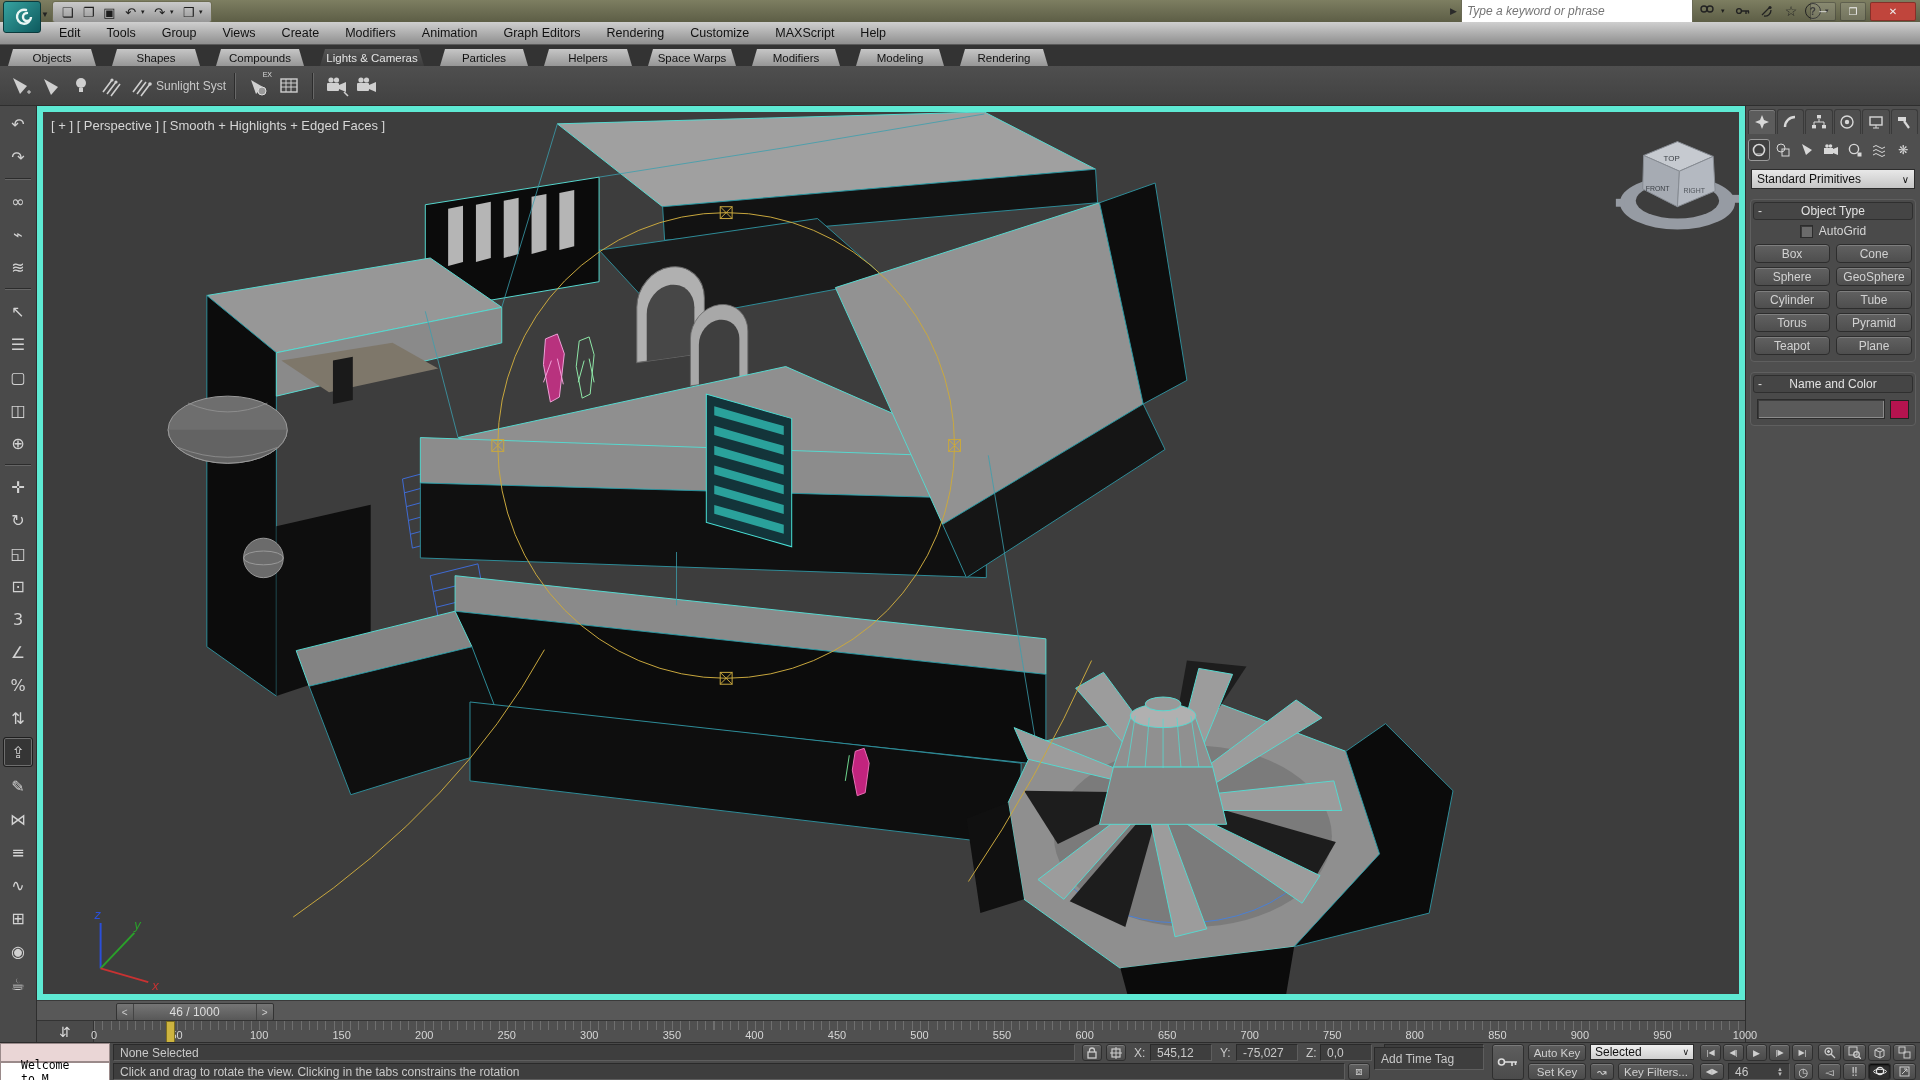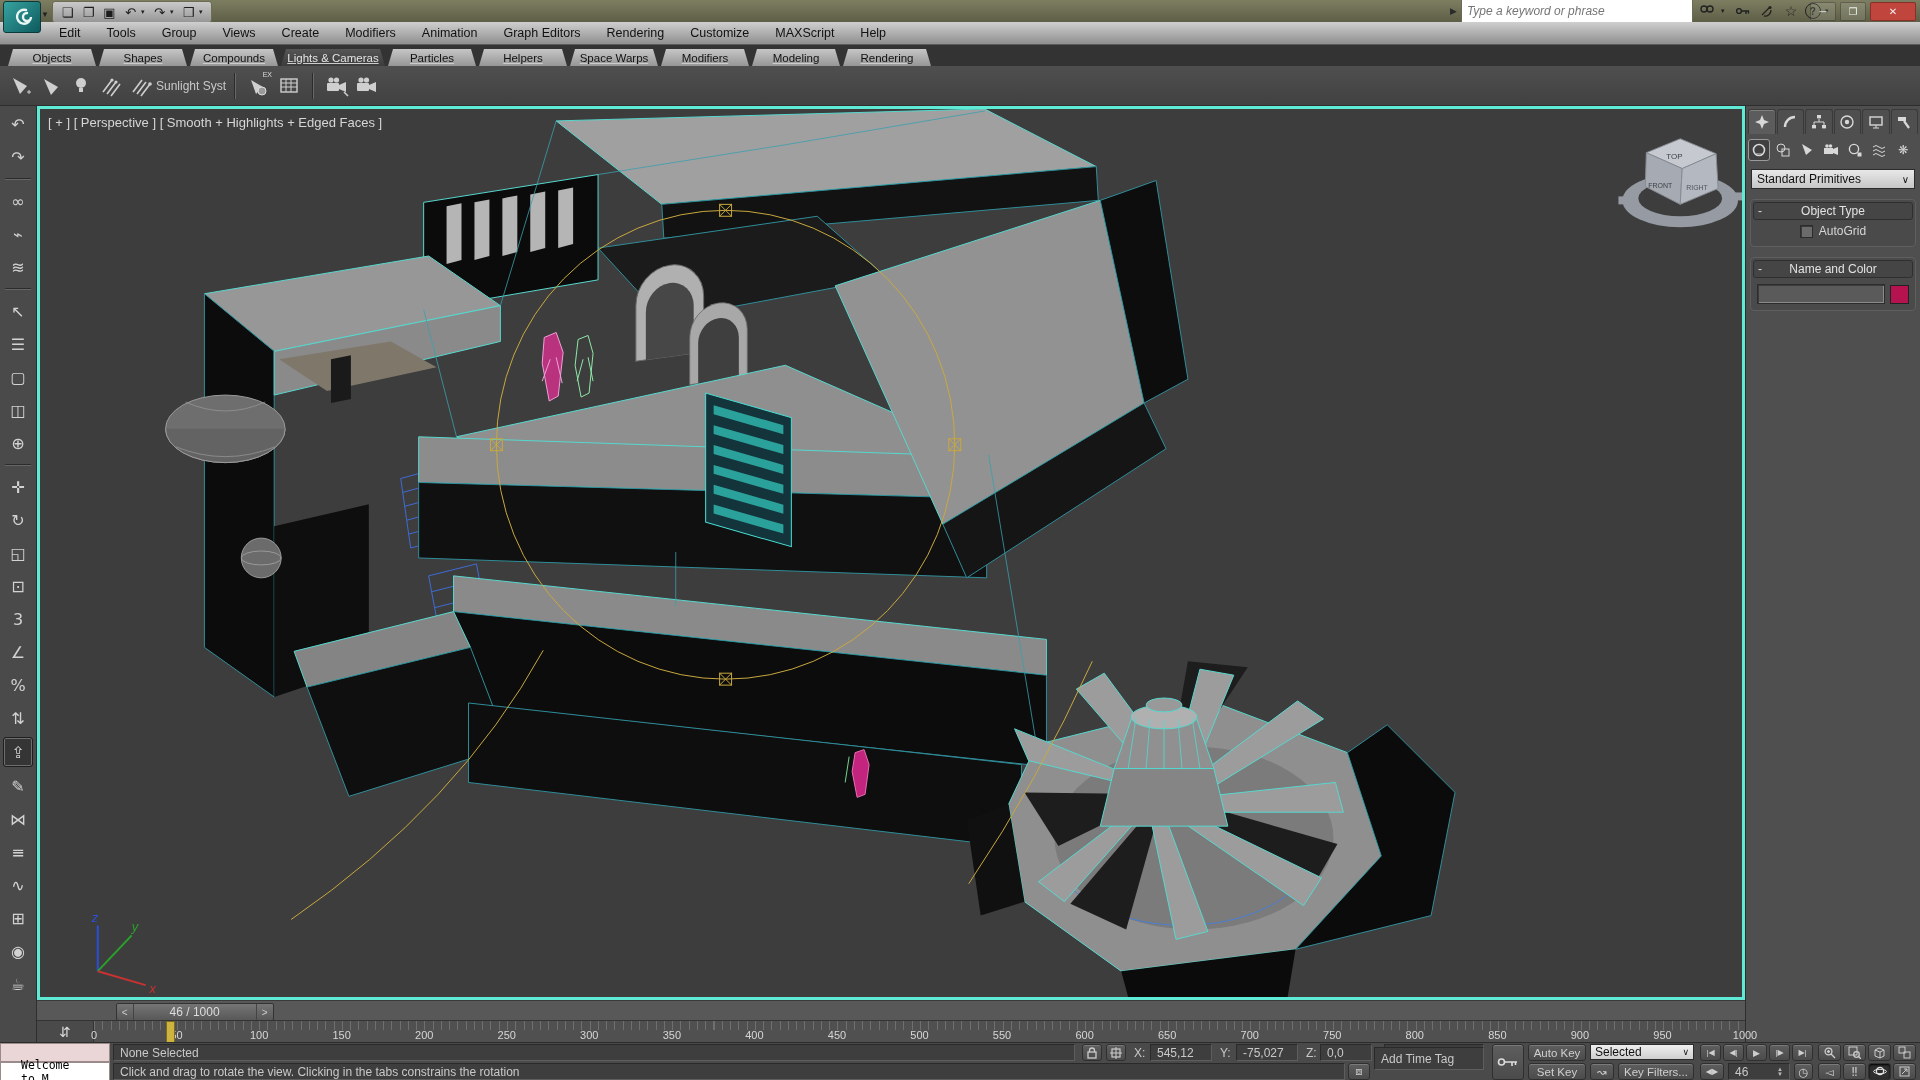--- a/index.html
+++ b/index.html
@@ -34,21 +34,21 @@
   #close-btn{width:44px;background:#c0453c;}
 
   
   #menubar{position:absolute;left:0;top:22px;width:1920px;height:23px;
            background:linear-gradient(#cfcfcf,#8f8f8f);display:flex;align-items:center;
            padding-left:46px;box-sizing:border-box;border-bottom:1px solid #5a5a5a;}
   .menu-item{padding:0 13px;color:#111;font-size:12.5px;height:100%;display:flex;align-items:center;}
 
   
   #tabbar{position:absolute;left:0;top:45px;width:1920px;height:21px;background:#333;
-          display:flex;align-items:flex-end;padding-left:8px;box-sizing:border-box;gap:3px;text-decoration:underline;}
+          display:flex;align-items:flex-end;padding-left:8px;box-sizing:border-box;gap:16px;}
   .rtab{height:17px;width:88px;display:flex;align-items:center;justify-content:center;
         background:linear-gradient(#c6c6c6,#969696);color:#111;font-size:11.5px;
         clip-path:polygon(5px 0,calc(100% - 5px) 0,100% 100%,0 100%);}
   .rtab.active{background:linear-gradient(#565656,#3c3c3c);color:#e4e4e4;width:104px;}
 
   
   #toolbar{position:absolute;left:0;top:66px;width:1920px;height:40px;
            background:linear-gradient(#4f4f4f,#414141);display:flex;align-items:center;
            padding-left:6px;box-sizing:border-box;border-bottom:1px solid #2e2e2e;}
   .tb-btn{width:30px;height:32px;display:flex;align-items:center;justify-content:center;position:relative;}
@@ -61,21 +61,21 @@
   #leftbar{position:absolute;left:0;top:106px;width:37px;height:936px;background:#4a4a4a;
            display:flex;flex-direction:column;align-items:center;padding-top:4px;box-sizing:border-box;
            border-right:1px solid #2e2e2e;}
   .lt-btn{width:28px;height:28px;margin-bottom:5px;display:flex;align-items:center;justify-content:center;
           color:#d2d2d2;font-size:16px;font-family:"DejaVu Sans",sans-serif;}
   .lt-btn.active{background:#353535;border:1px solid #1f1f1f;box-shadow:inset 0 0 0 1px #6e6e6e;border-radius:3px;}
   .lt-sep{width:26px;height:1px;background:#2c2c2c;border-bottom:1px solid #666;margin:2px 0 7px 0;}
 
   
   #viewport{position:absolute;left:37px;top:106px;width:1708px;height:894px;background:#3d3d3d;
-            border:3px solid #5eead4;box-sizing:border-box;overflow:hidden;}
+            border:6px solid #5eead4;box-sizing:border-box;overflow:hidden;}
   #vp-label{position:absolute;left:8px;top:6px;color:#d6d6d6;font-size:13px;z-index:5;}
   #scene{position:absolute;left:0;top:0;width:100%;height:100%;}
 
   
   #rightpanel{position:absolute;left:1745px;top:106px;width:175px;height:936px;background:#4f4f4f;
               box-sizing:border-box;border-left:1px solid #2e2e2e;}
   #cp-tabs{display:flex;padding:3px 2px 0 2px;gap:1px;}
   .cp-tab{width:27px;height:24px;display:flex;align-items:center;justify-content:center;
           background:#4f4f4f;border:1px solid #3a3a3a;border-bottom:none;border-radius:3px 3px 0 0;}
   .cp-tab.active{background:#5c5c5c;box-shadow:inset 0 1px 0 #808080;}
@@ -551,20 +551,32 @@
     </div>
     <div class="rollout">
       <div class="rollout-h">
         <span class="rollout-minus">-</span>
         <span>Object Type</span>
       </div>
       <div id="autogrid-row">
         <span id="autogrid-box"></span>
         <span>AutoGrid</span>
       </div>
+      <div class="ot-grid">
+        <div class="pbtn">Box</div>
+        <div class="pbtn">Cone</div>
+        <div class="pbtn">Sphere</div>
+        <div class="pbtn">GeoSphere</div>
+        <div class="pbtn">Cylinder</div>
+        <div class="pbtn">Tube</div>
+        <div class="pbtn">Torus</div>
+        <div class="pbtn">Pyramid</div>
+        <div class="pbtn">Teapot</div>
+        <div class="pbtn">Plane</div>
+      </div>
     </div>
     <div class="rollout">
       <div class="rollout-h">
         <span class="rollout-minus">-</span>
         <span>Name and Color</span>
       </div>
       <div id="name-color-row">
         <div id="obj-name-input"></div>
         <div id="obj-color-swatch" style="background: rgb(181, 19, 79);"></div>
       </div>

